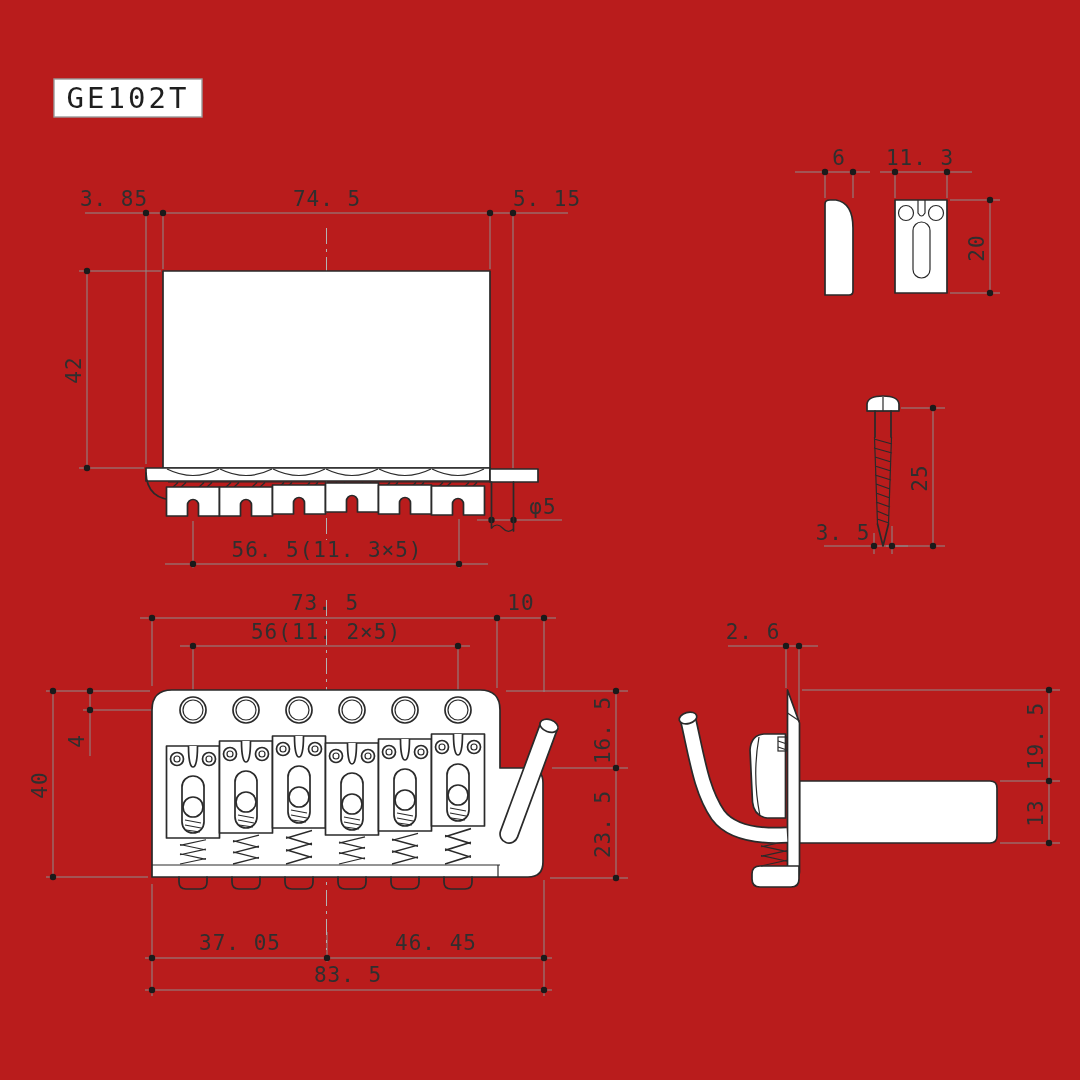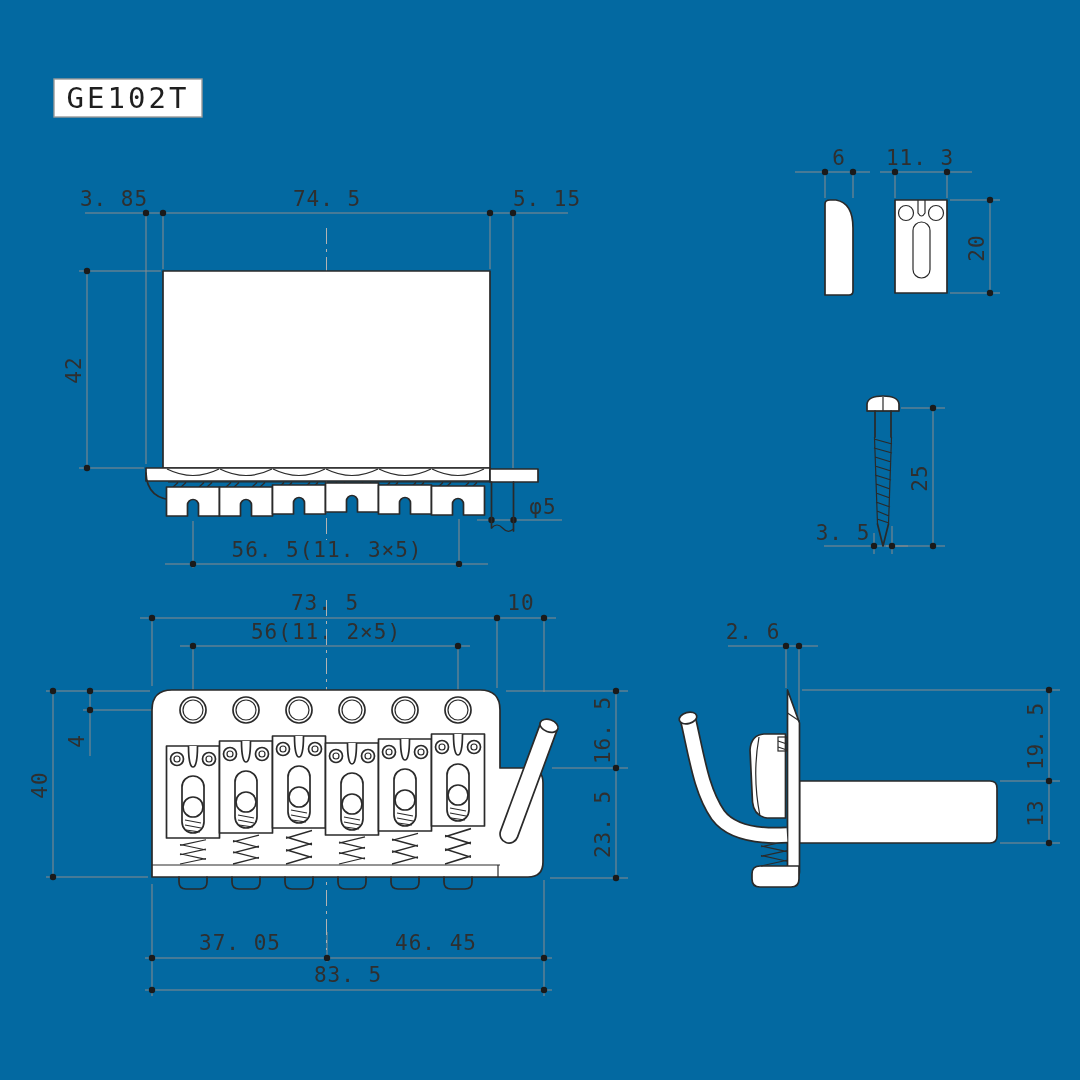--- a/index.html
+++ b/index.html
@@ -1,16 +1,16 @@
 <!DOCTYPE html>
 <html><head>
 <meta charset="utf-8">
 <style>
   html,body{margin:0;padding:0;background:#fff;}
-  .canvas{position:relative;width:1080px;height:1080px;background:#0369a1;overflow:hidden;}
+  .canvas{position:relative;width:1080px;height:1080px;background:#b91c1c;overflow:hidden;}
   svg{position:absolute;left:0;top:0;}
   .dk{stroke:#2a2a2a;stroke-width:1.7;fill:none;stroke-linecap:round;stroke-linejoin:round;}
   .dkf{stroke:#2a2a2a;stroke-width:1.7;fill:#ffffff;stroke-linejoin:round;}
   .thin{stroke:#2a2a2a;stroke-width:1.2;fill:none;}
   .dim{stroke:#8c8c8c;stroke-width:1;fill:none;}
   .cl{stroke:#b3b3b3;stroke-width:1;fill:none;stroke-dasharray:16 5 3 5;}
   .dot{fill:#1a1a1a;stroke:none;}
   .t{font-family:"DejaVu Sans Mono",monospace;font-size:21px;fill:#2f2f2f;letter-spacing:1px;}
   .tt{font-family:"DejaVu Sans Mono",monospace;font-size:29px;fill:#1f1f1f;letter-spacing:3px;}
 </style>

